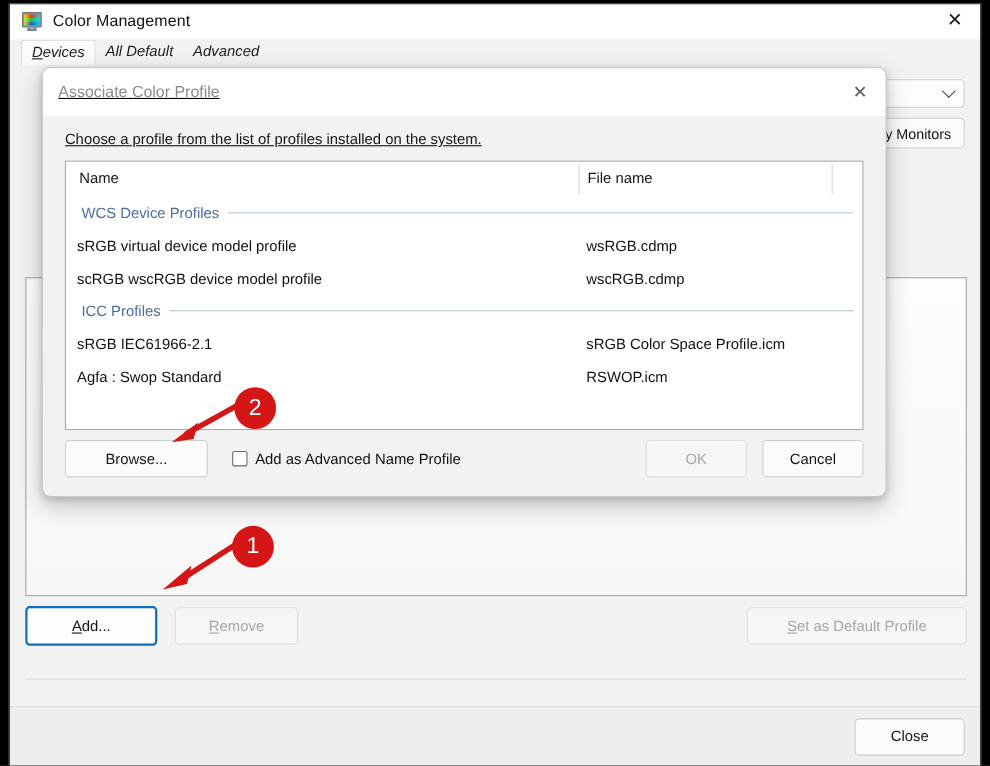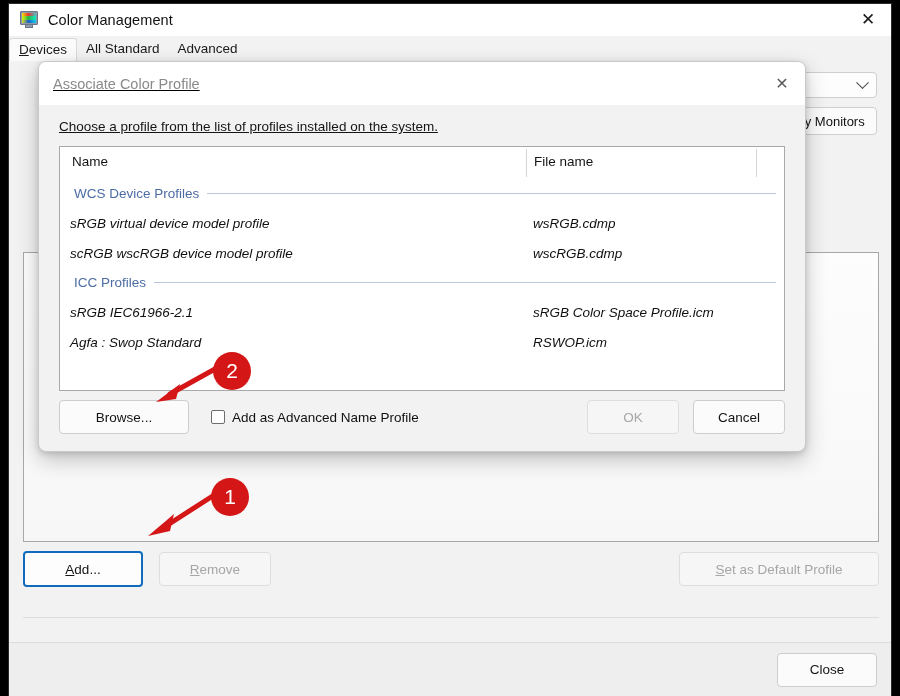--- a/index.html
+++ b/index.html
@@ -79,23 +79,25 @@
     display: flex; align-items: center; justify-content: center;
     font-size: 17px; color: #1a1a1a;
     font-family: "DejaVu Sans", sans-serif;
     line-height: 1;
   }
 
   
   #tabs {
     position: relative;
     height: 26px;
+    padding-left: 10px;
     display: flex;
-    align-items: center;
+    align-items: flex-start;
     background: #f2f2f2;
+    font-style: italic;
   }
   .tab {
     font-size: 13.5px;
     color: #1a1a1a;
     padding: 3px 9px 4px 9px;
     position: relative;
     white-space: nowrap;
   }
   .tab.active {
     background: #fbfbfb;
@@ -297,21 +299,21 @@
   .grp .gline {
     flex: 1;
     height: 1px;
     background: #b9c7de;
     margin-left: 8px;
     margin-right: 8px;
   }
   .prow {
     position: relative;
     height: 30px;
-    display: flex; align-items: center; font-style: italic;
+    display: flex; align-items: center;
   }
   .prow .pname {
     position: absolute; left: 10px;
     font-size: 13.5px; color: #101010;
   }
   .prow .pfile {
     position: absolute; left: 473px;
     font-size: 13.5px; color: #101010;
   }
 
@@ -369,21 +371,21 @@
           <div class="scr"></div>
           <div class="scr2"></div>
           <div class="stand"></div>
       </div>
       <div id="title-text">Color Management</div>
       <div id="win-close">✕</div>
     </div>
 
     <div id="tabs">
       <div class="tab active"><u>D</u>evices</div>
-      <div class="tab">All Standard</div>
+      <div class="tab">All Default</div>
       <div class="tab">Advanced</div>
     </div>
 
     <div id="cm-body">
 
       <div id="device-row">
         <div id="device-combo">
           <span class="chev"></span>
         </div>
         <div id="identify-btn">Identify Monitors</div>

